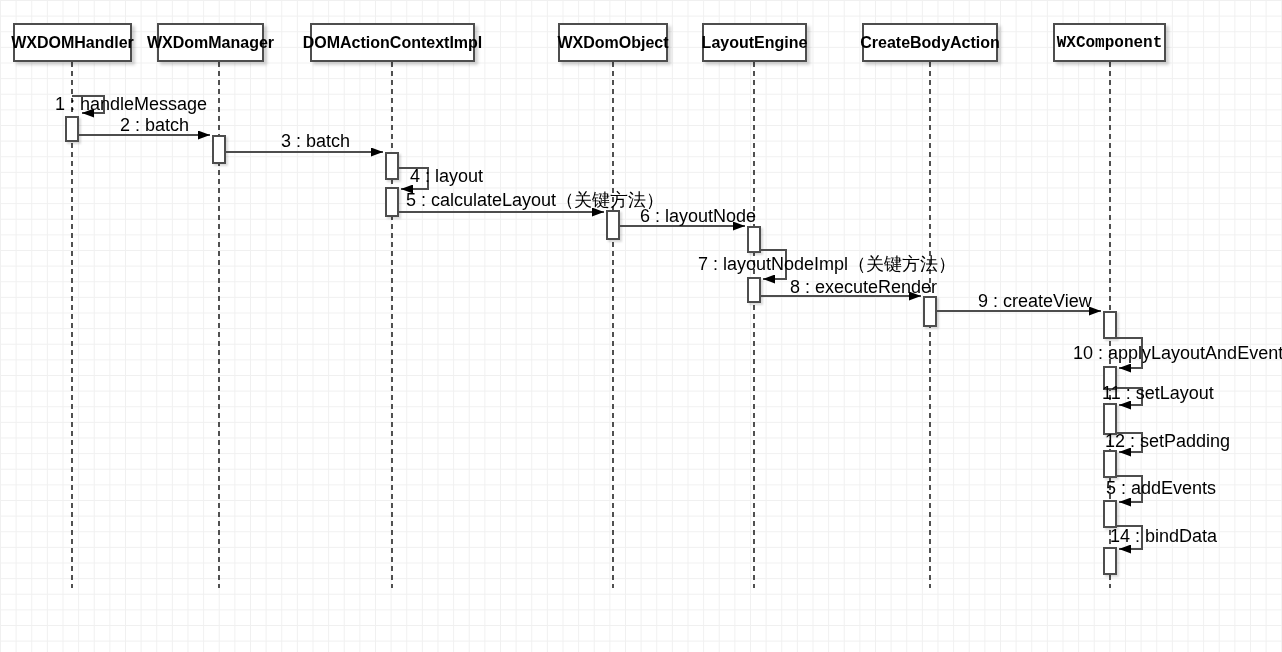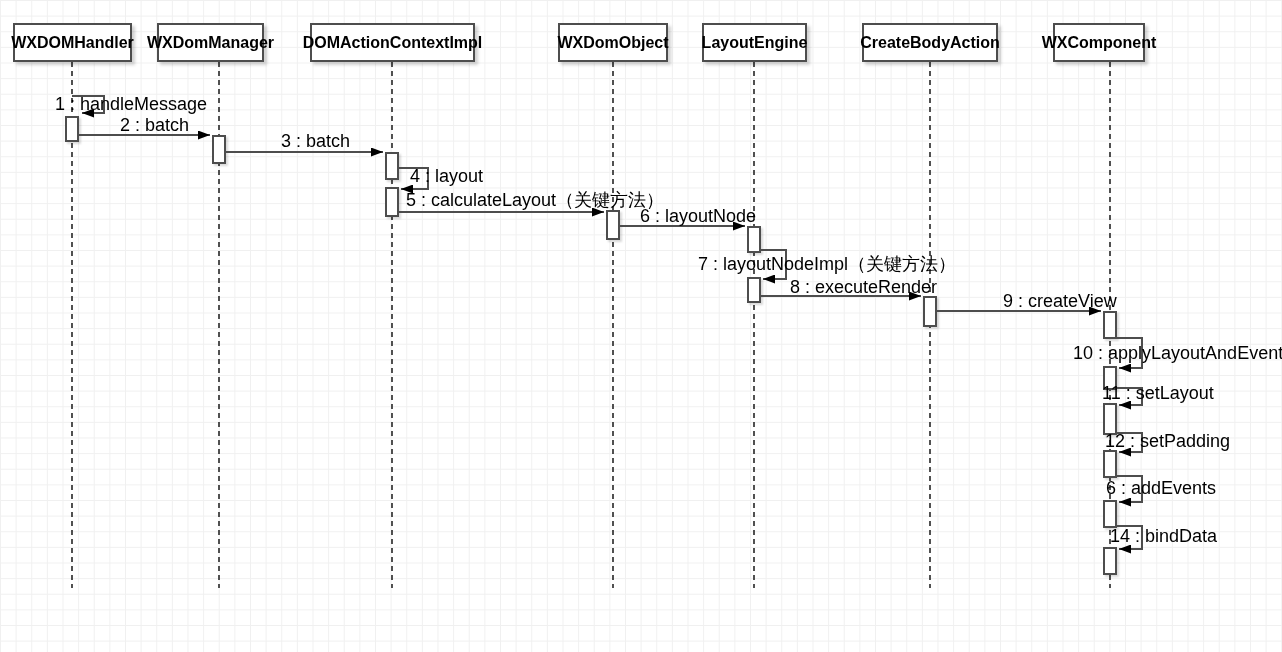--- a/index.html
+++ b/index.html
@@ -91,25 +91,25 @@
 
   <div class="layer">
     <div class="msg-label" style="left:55px;  top:97px;">1 : handleMessage</div>
     <div class="msg-label" style="left:120px; top:118px;">2 : batch</div>
     <div class="msg-label" style="left:281px; top:134px;">3 : batch</div>
     <div class="msg-label" style="left:410px; top:169px;">4 : layout</div>
     <div class="msg-label" style="left:406px; top:193px;">5 : calculateLayout（关键方法）</div>
     <div class="msg-label" style="left:640px; top:209px;">6 : layoutNode</div>
     <div class="msg-label" style="left:698px; top:257px;">7 : layoutNodeImpl（关键方法）</div>
     <div class="msg-label" style="left:790px; top:280px;">8 : executeRender</div>
-    <div class="msg-label" style="left:1003px; top:294px;text-align:right;">9 : createView</div>
+    <div class="msg-label" style="left:978px; top:294px;text-align:right;">9 : createView</div>
     <div class="msg-label" style="left:1073px;top:346px;">10 : applyLayoutAndEvent</div>
     <div class="msg-label" style="left:1102px;top:386px;">11 : setLayout</div>
     <div class="msg-label" style="left:1105px;top:434px;">12 : setPadding</div>
-    <div class="msg-label" style="left:1106px;top:481px;">6 : addEvents</div>
+    <div class="msg-label" style="left:1106px;top:481px;">5 : addEvents</div>
     <div class="msg-label" style="left:1110px;top:529px;">14 : bindData</div>
   </div>
 
   <div class="layer">
     <div class="actor" style="left:13px;   width:119px;">
         <span>WXDOMHandler</span>
       </div>
     <div class="actor" style="left:157px;  width:107px;">
         <span>WXDomManager</span>
       </div>
@@ -118,18 +118,18 @@
       </div>
     <div class="actor" style="left:702px;  width:105px;">
         <span>LayoutEngine</span>
       </div>
     <div class="actor" style="left:558px;  width:110px;">
         <span>WXDomObject</span>
       </div>
     <div class="actor" style="left:862px;  width:136px;">
         <span>CreateBodyAction</span>
       </div>
-    <div class="actor" style="left:1053px; width:92px;">
+    <div class="actor" style="left:1053px; width:113px;font-family:Liberation Mono, monospace;">
         <span>WXComponent</span>
       </div>
   </div>
 
 </div>
 
 </body></html>

